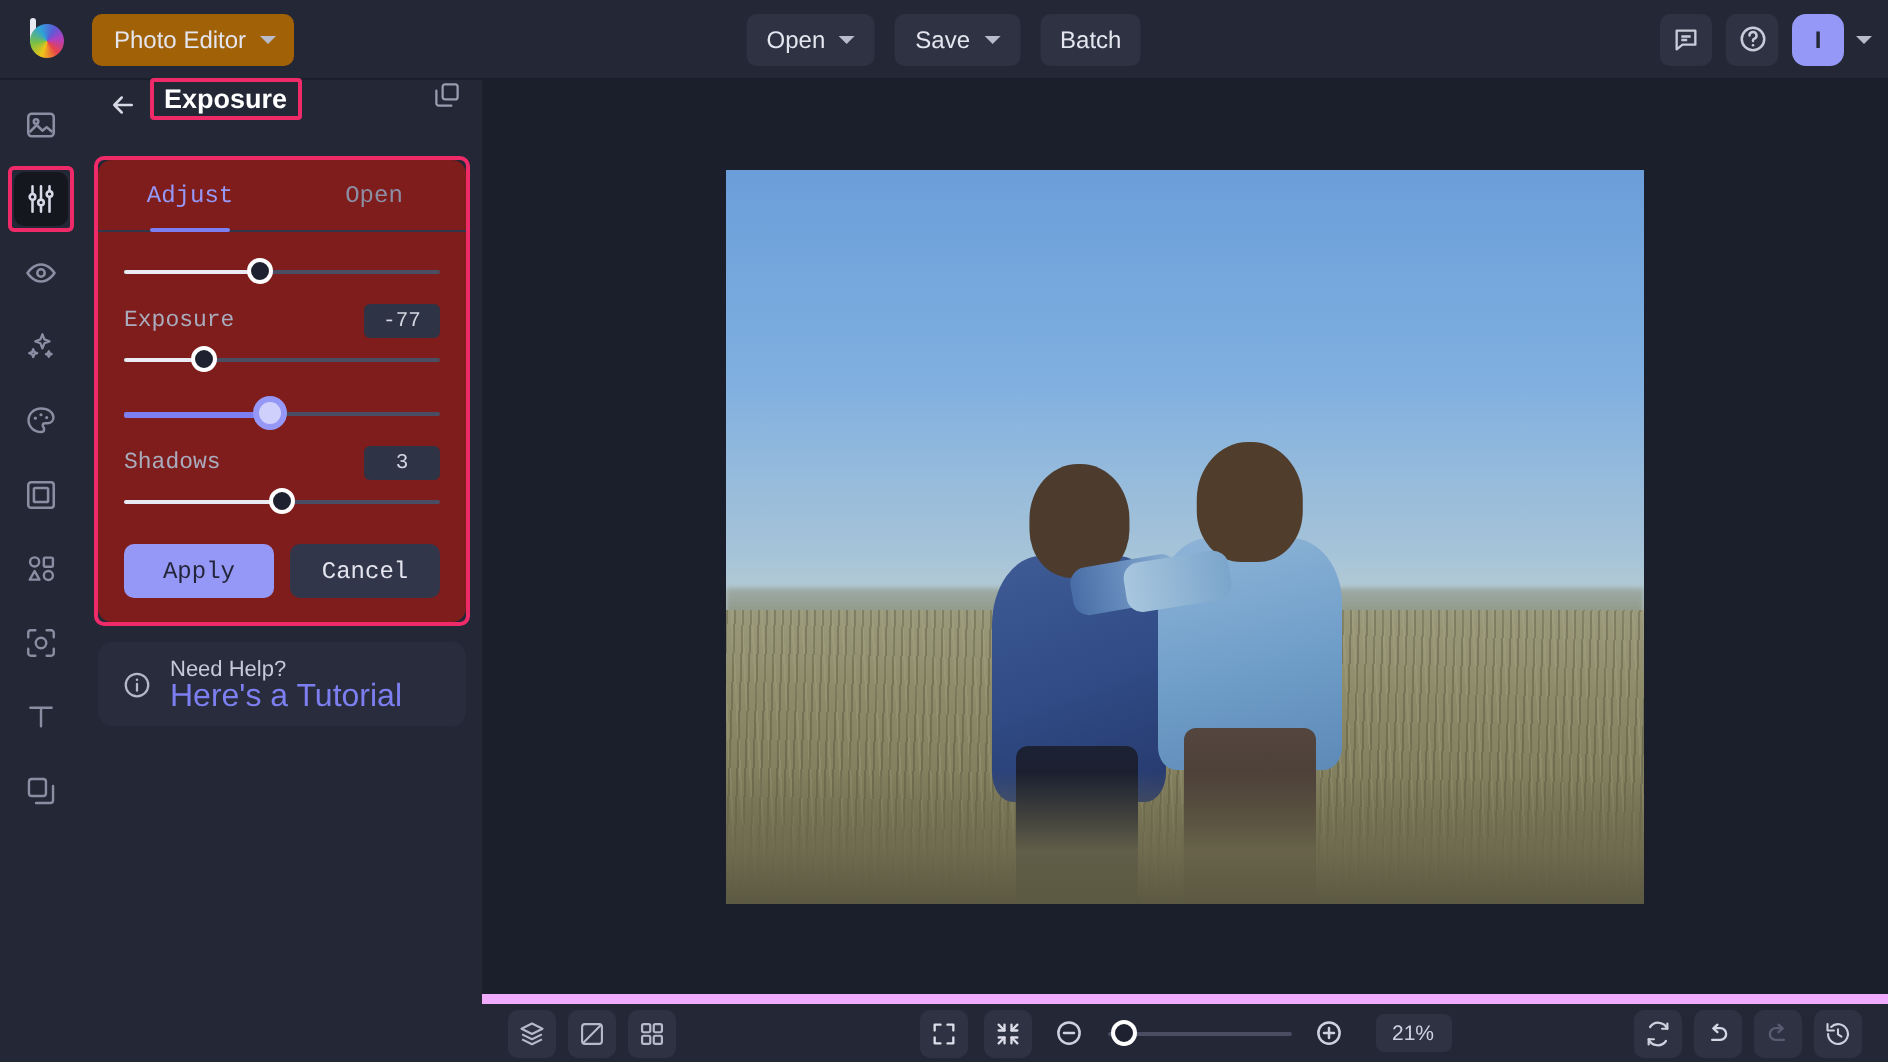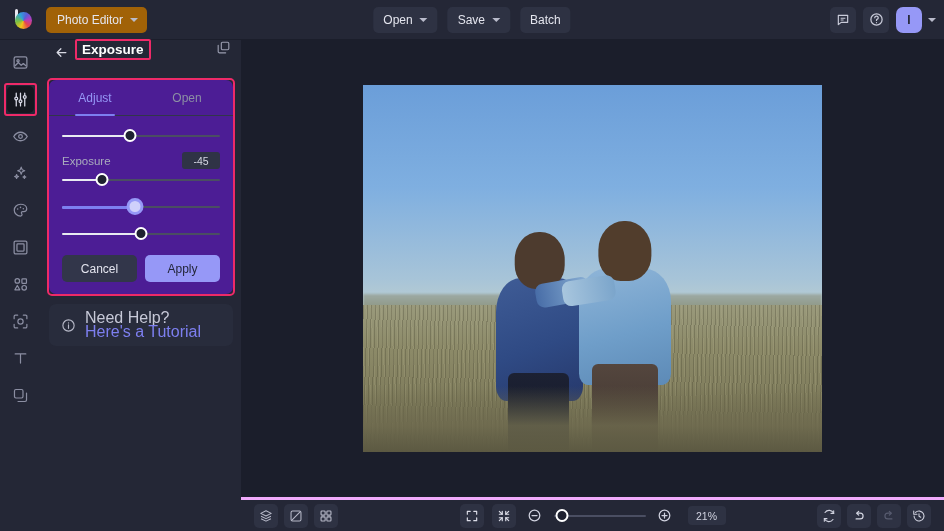--- a/index.html
+++ b/index.html
@@ -103,22 +103,23 @@
   .panel-title-wrap { position: relative; margin-left: 4px; }
   .panel-title { color: #ffffff; font-size: 13.5px; font-weight: bold; padding: 2px 5px; }
   .title-hl {
     position: absolute; left: -2px; top: -1px; right: -2px; bottom: -1px;
     border: 2px solid #ee2a68; border-radius: 2px; pointer-events: none;
   }
   .panel-head-right { margin-left: auto; cursor: pointer; display:flex; }
 
   .adjust-card {
     position: relative;
-    margin: 0 8px; background: #4c1d95; border-radius: 7px;
+    margin: 0 8px; background: #7f1d1d; border-radius: 7px;
     padding: 0 0 12px 0;
+    font-family: Liberation Mono, monospace;
   }
   .card-hl {
     position: absolute; left: -2px; top: -2px; right: -2px; bottom: -2px;
     border: 2px solid #ee2a68; border-radius: 5px; pointer-events: none;
   }
   .tabs { display: flex; height: 36px; border-bottom: 1px solid #32364a; }
   .tab {
     flex: 1; display: flex; align-items: center; justify-content: center;
     font-size: 12px; color: #8c8fa4; cursor: pointer; position: relative;
   }
@@ -165,21 +166,21 @@
     display: flex; align-items: center; justify-content: center;
     font-size: 12px; cursor: pointer;
   }
   .btn-cancel { background: #32364a; color: #e3e4ee; }
   .btn-apply { background: #9698f7; color: #23263a; }
 
   .help-card {
     margin: 10px 8px 0 8px; height: 42px; background: #282c3c; border-radius: 7px;
     display: flex; align-items: center; padding: 0 12px; gap: 9px; cursor: pointer;
   }
-  .help-txt1 { font-size: 16px; color: #c7c9d8; line-height: 14px; }
+  .help-txt1 { font-size: 11px; color: #c7c9d8; line-height: 14px; }
   .help-txt2 { font-size: 16px; color: #7d7ff0; line-height: 14px; }
 
   
   .canvas {
     position: absolute; top: 40px; left: 241px; width: 703px; height: 457px;
     background: #1b1e2b;
   }
   .photo {
     position: absolute; left: 122px; top: 45px; width: 459px; height: 367px;
     overflow: hidden; background: #6fa0d8;
@@ -249,21 +250,21 @@
   }
   .grass-fg {
     position: absolute; left: 0; bottom: 0; width: 100%; height: 18%;
     background: linear-gradient(180deg, rgba(120,116,84,0) 0%, rgba(110,106,78,.85) 60%, rgba(92,89,66,1) 100%);
   }
 
   
   .bottombar {
     position: absolute; left: 241px; bottom: 0; width: 703px; height: 34px;
     background: #242736; display: flex; align-items: center;
-    border-top: 3px solid #f0abfc;
+    border-top: 5px solid #f0abfc;
   }
   .bb-left { display: flex; gap: 6px; margin-left: 13px; }
   .bb-center {
     position: absolute; left: 50%; transform: translateX(-50%);
     display: flex; align-items: center; gap: 8px;
   }
   .bb-right { position: absolute; right: 13px; display: flex; gap: 6px; }
   .bb-btn {
     width: 24px; height: 24px; border-radius: 5px; background: #2e3243;
     display: flex; align-items: center; justify-content: center; cursor: pointer;
@@ -458,51 +459,55 @@
         <div class="track">
           <div class="track-bg"></div>
           <div class="track-fill" style="width:43%"></div>
           <div class="knob" style="left:43%"></div>
         </div>
       </div>
 
       <div class="sld-group">
         <div class="sld-row">
           <span class="sld-label">Exposure</span>
-          <span class="sld-val">-45</span>
+          <span class="sld-val">-77</span>
         </div>
         <div class="track">
           <div class="track-bg"></div>
           <div class="track-fill" style="width:25%"></div>
           <div class="knob" style="left:25%"></div>
         </div>
       </div>
 
       <div class="sld-group">
         <div class="track">
           <div class="track-bg"></div>
           <div class="track-fill accent" style="width:46%"></div>
           <div class="knob accent" style="left:46%"></div>
         </div>
       </div>
 
       <div class="sld-group">
+        <div class="sld-row">
+          <span class="sld-label">Shadows</span>
+          <span class="sld-val">3</span>
+        </div>
         <div class="track">
           <div class="track-bg"></div>
           <div class="track-fill" style="width:50%"></div>
           <div class="knob" style="left:50%"></div>
         </div>
       </div>
 
       <div class="btn-row">
+        <div class="btn btn-apply">
+          <span>Apply</span>
+        </div>
         <div class="btn btn-cancel">
           <span>Cancel</span>
-        </div>
-        <div class="btn btn-apply">
-          <span>Apply</span>
         </div>
       </div>
     </div>
 
     <div class="help-card">
       <svg width="15" height="15" viewBox="0 0 24 24" fill="none" stroke="#b6b8c7" stroke-width="1.8">
         <circle cx="12" cy="12" r="9"></circle>
         <path d="M12 11v5.5" stroke-linecap="round"></path>
         <circle cx="12" cy="7.8" r="1" fill="#b6b8c7" stroke="none"></circle>
       </svg>

